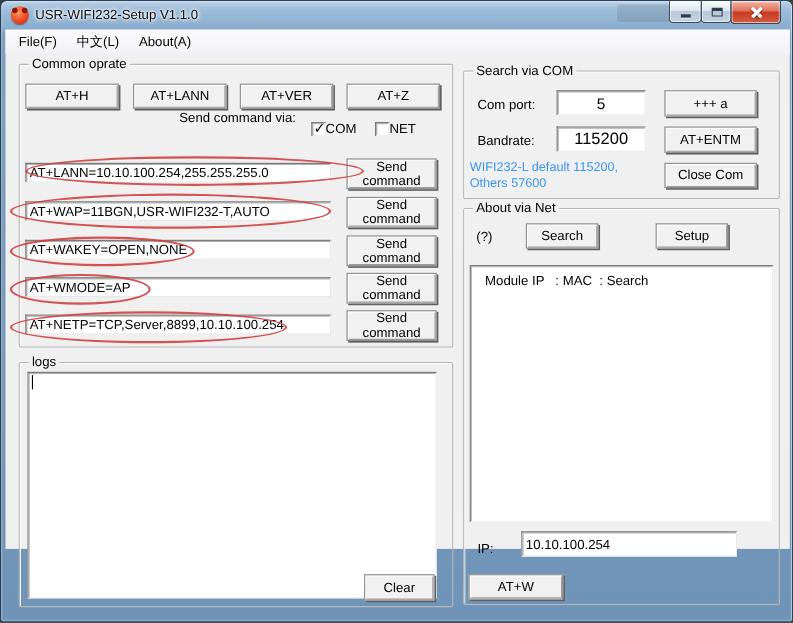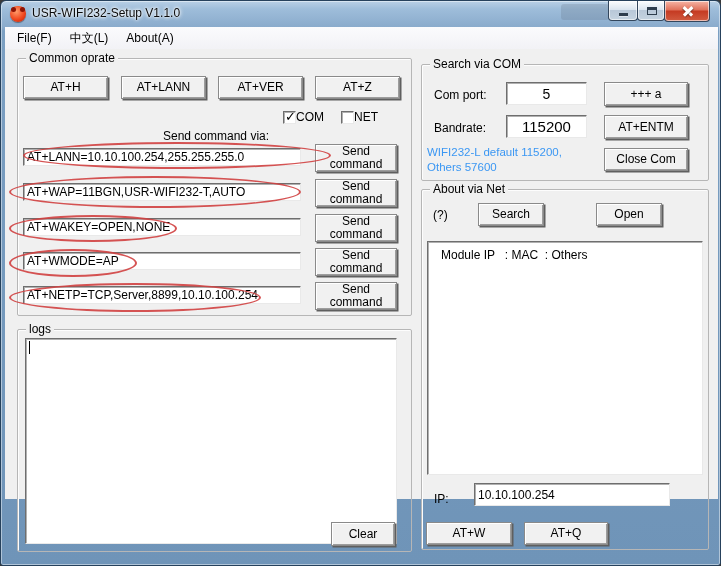--- a/index.html
+++ b/index.html
@@ -115,21 +115,21 @@
     </div>
 
     <div class="group" style="left:12px;top:31px;width:395px;height:258px">
       <div class="group-label">Common oprate</div>
     </div>
     <div class="cbtn" style="left:18px;top:49px;width:85px;height:23px">AT+H</div>
     <div class="cbtn" style="left:116px;top:49px;width:85px;height:23px">AT+LANN</div>
     <div class="cbtn" style="left:213px;top:49px;width:85px;height:23px">AT+VER</div>
     <div class="cbtn" style="left:310px;top:49px;width:85px;height:23px">AT+Z</div>
 
-    <div class="lbl" style="left:158px;top:102px">Send command via:</div>
+    <div class="lbl" style="left:158px;top:73px">Send command via:</div>
     <div class="chk" style="left:278px;top:83px">
       <div class="chk-box checked"></div>
       <span>COM</span>
     </div>
     <div class="chk" style="left:336px;top:83px">
       <div class="chk-box"></div>
       <span>NET</span>
     </div>
 
     <input class="edit" style="left: 18px; top: 121px; width: 278px; height: 18px;" value="AT+LANN=10.10.100.254,255.255.255.0">
@@ -175,25 +175,24 @@
       <div style="color: rgb(59, 151, 243);">WIFI232-L default 115200,</div>
       <div style="color: rgb(59, 151, 243);">Others 57600</div>
     </div>
     <div class="cbtn" style="left:599px;top:121px;width:84px;height:23px">Close Com</div>
 
     <div class="group" style="left:416px;top:162px;width:288px;height:361px">
       <div class="group-label">About via Net</div>
     </div>
     <div class="lbl" style="left:428px;top:181px">(?)</div>
     <div class="cbtn" style="left:473px;top:176px;width:66px;height:23px">Search</div>
-    <div class="cbtn" style="left:591px;top:176px;width:66px;height:23px">Open</div>
+    <div class="cbtn" style="left:591px;top:176px;width:66px;height:23px">Setup</div>
 
     <div class="sunken" style="left:422px;top:214px;width:276px;height:234px;background:#fff">
-      <div class="list-header">Module IP   : MAC  : Others</div>
+      <div class="list-header">Module IP   : MAC  : Search</div>
     </div>
 
     <div class="lbl" style="left:429px;top:465px">IP:</div>
     <input class="edit" style="left: 469px; top: 456px; width: 196px; height: 23px;" value="10.10.100.254">
 
     <div class="cbtn" style="left:421px;top:495px;width:86px;height:23px">AT+W</div>
-    <div class="cbtn" style="left:519px;top:495px;width:84px;height:23px">AT+Q</div>
   </div>
 </div>
 
 </body></html>

